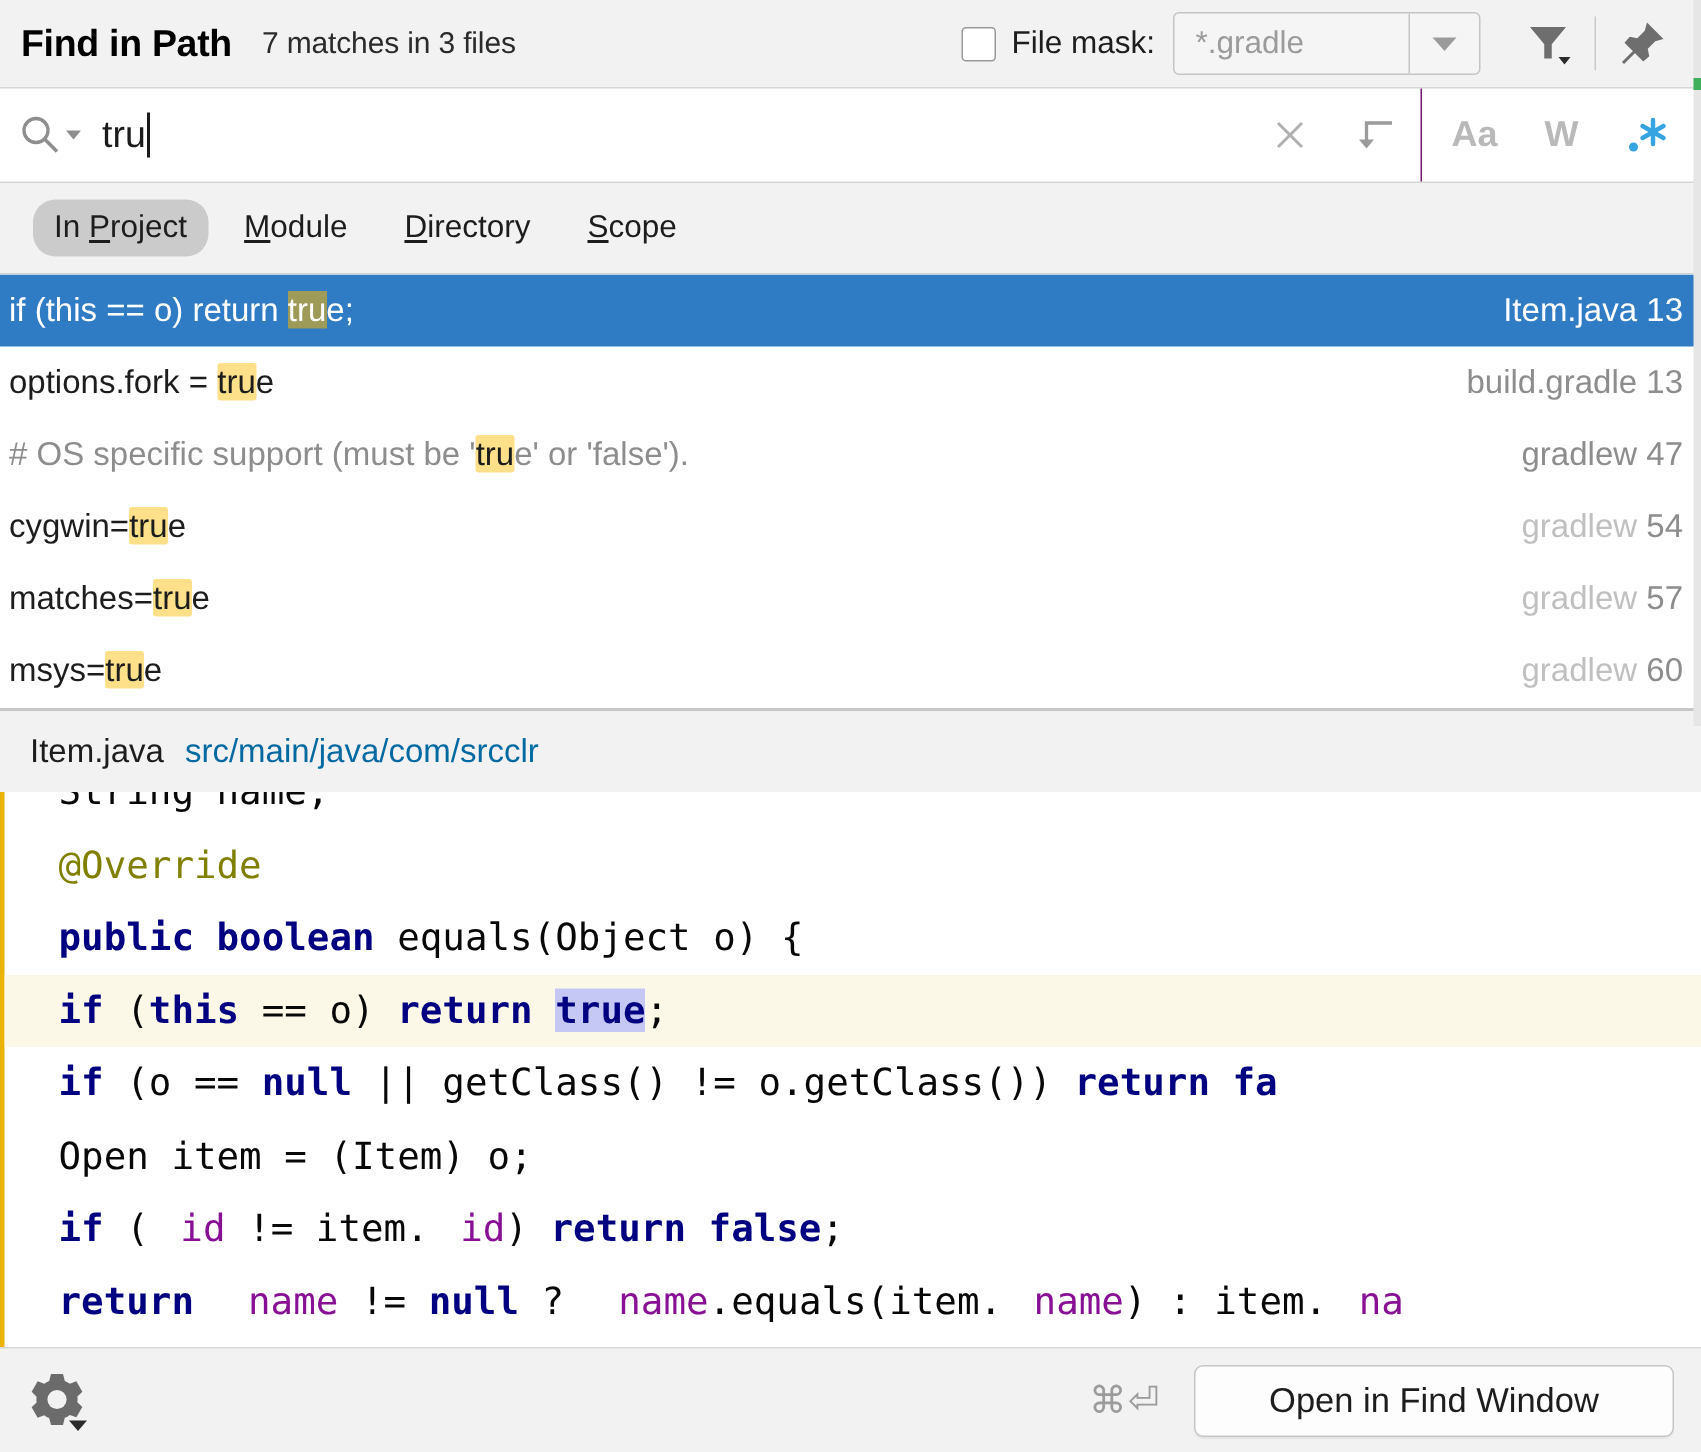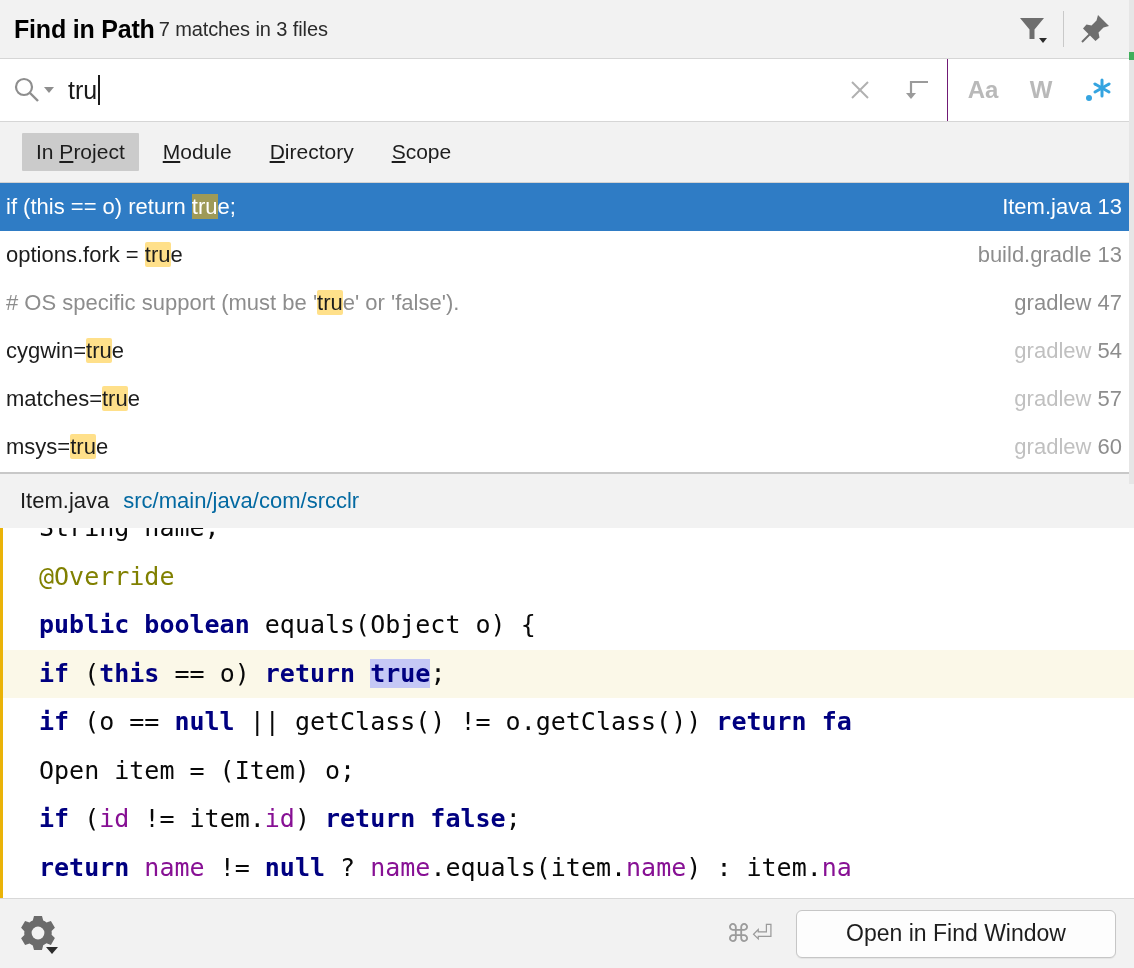--- a/index.html
+++ b/index.html
@@ -36,21 +36,21 @@
   }
   .title {
     font-size: 25px;
     font-weight: bold;
     color: #000000;
     letter-spacing: -0.2px;
   }
   .match-count {
     font-size: 20px;
     color: #2b2b2b;
-    margin-left: 4px;
+    margin-left: 20px;
     letter-spacing: -0.1px;
   }
   .header-spacer { flex: 1 1 auto; }
 
   .mask-group {
     display: flex;
     align-items: center;
     gap: 10px;
   }
   .checkbox {
@@ -184,21 +184,21 @@
     display: flex;
     align-items: center;
     padding-left: 22px;
     gap: 10px;
     border-bottom: 1px solid #d2d2d2;
   }
   .tab {
     font-size: 21px;
     color: #1d1d1d;
     padding: 7px 14px;
-    border-radius: 1px;
+    border-radius: 15px;
   }
   .tab.selected {
     background: #cbcbcb;
   }
   .mn { text-decoration: underline; }
 
   
   .results {
     height: 289px;
     min-height: 289px;
@@ -294,21 +294,21 @@
     color: #999999;
     text-align: right;
     padding-right: 9px;
     box-sizing: border-box;
     position: relative;
   }
   .ln.cur { background: #fbf8e8; }
   .code-line .txt { padding-left: 36px; }
   .code-line.cur { background: #fbf8e8; }
   .kw  { color: #000080; font-weight: bold; }
-  .fld { color: #871094; }
+  .fld { color: #871094; margin-left: 21px; }
   .ann { color: #808000; }
   .plain { color: #080808; }
   .sel-match { background: #c5c8f5; }
   .gmark {
     position: absolute;
     right: -44px;
     top: 11px;
     width: 44px;
     height: 28px;
   }
@@ -368,20 +368,30 @@
 <body>
 
 <div class="dialog">
 
   <div class="header">
     <span class="title">Find in Path</span>
     <span class="match-count">7 matches in 3 files</span>
 
     <span class="header-spacer"></span>
 
+    <span class="mask-group">
+      <span class="checkbox"></span>
+      <span class="mask-label">File mask:</span>
+      <span class="mask-combo">
+        <span class="mask-value">*.gradle</span>
+        <span class="mask-arrow">
+          <span class="tri-down"></span>
+        </span>
+      </span>
+    </span>
 
     <span class="hdr-icons">
       <span class="icon-btn">
         <svg width="34" height="34" viewBox="0 0 34 34">
           <path d="M5 6 L29 6 L19.5 17.5 L19.5 27 L14.5 27 L14.5 17.5 Z" fill="#6e6e6e"></path>
           <path d="M24 26 L32 26 L28 31 Z" fill="#2b2b2b"></path>
         </svg>
       </span>
       <span class="vdiv"></span>
       <span class="icon-btn">

